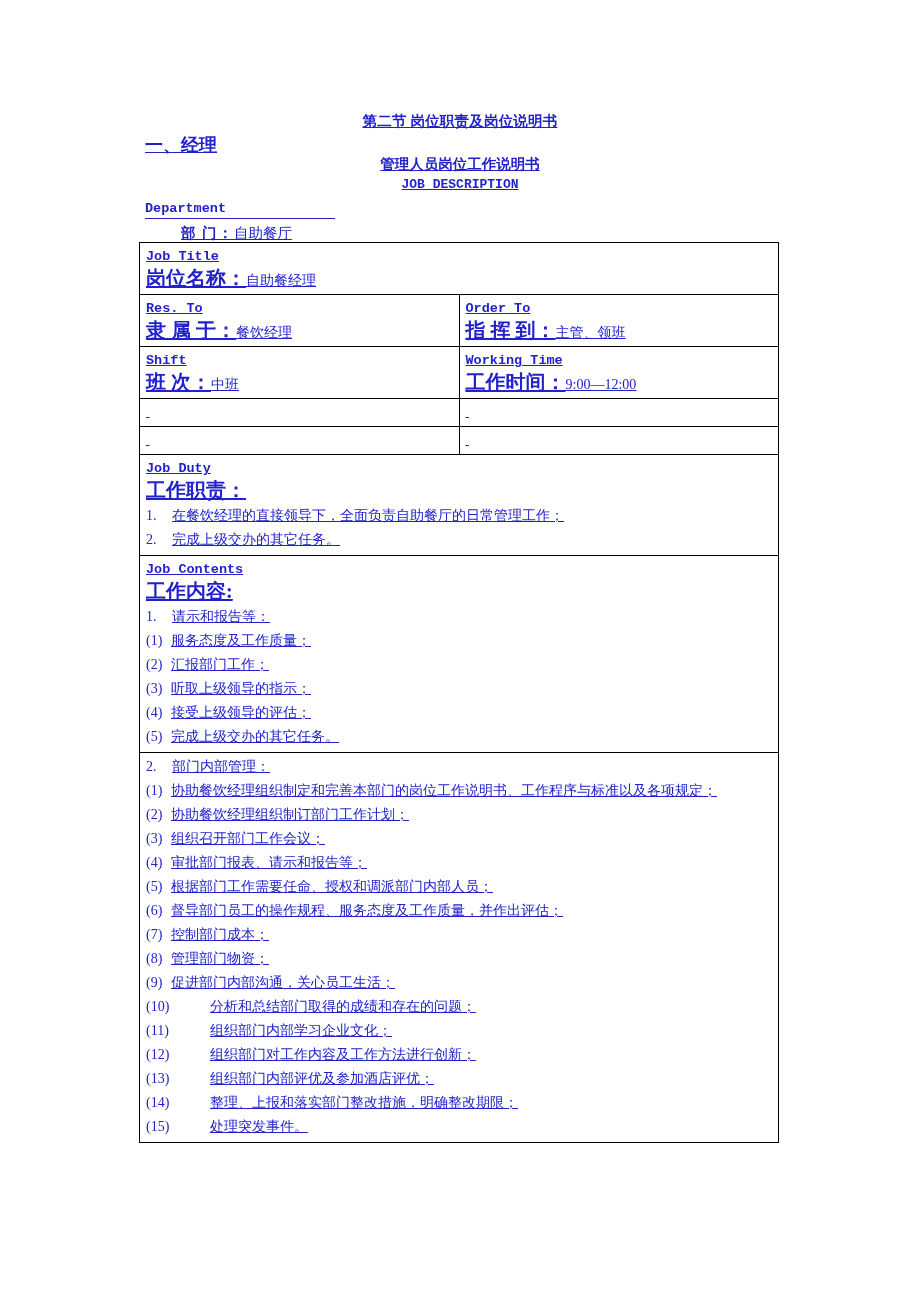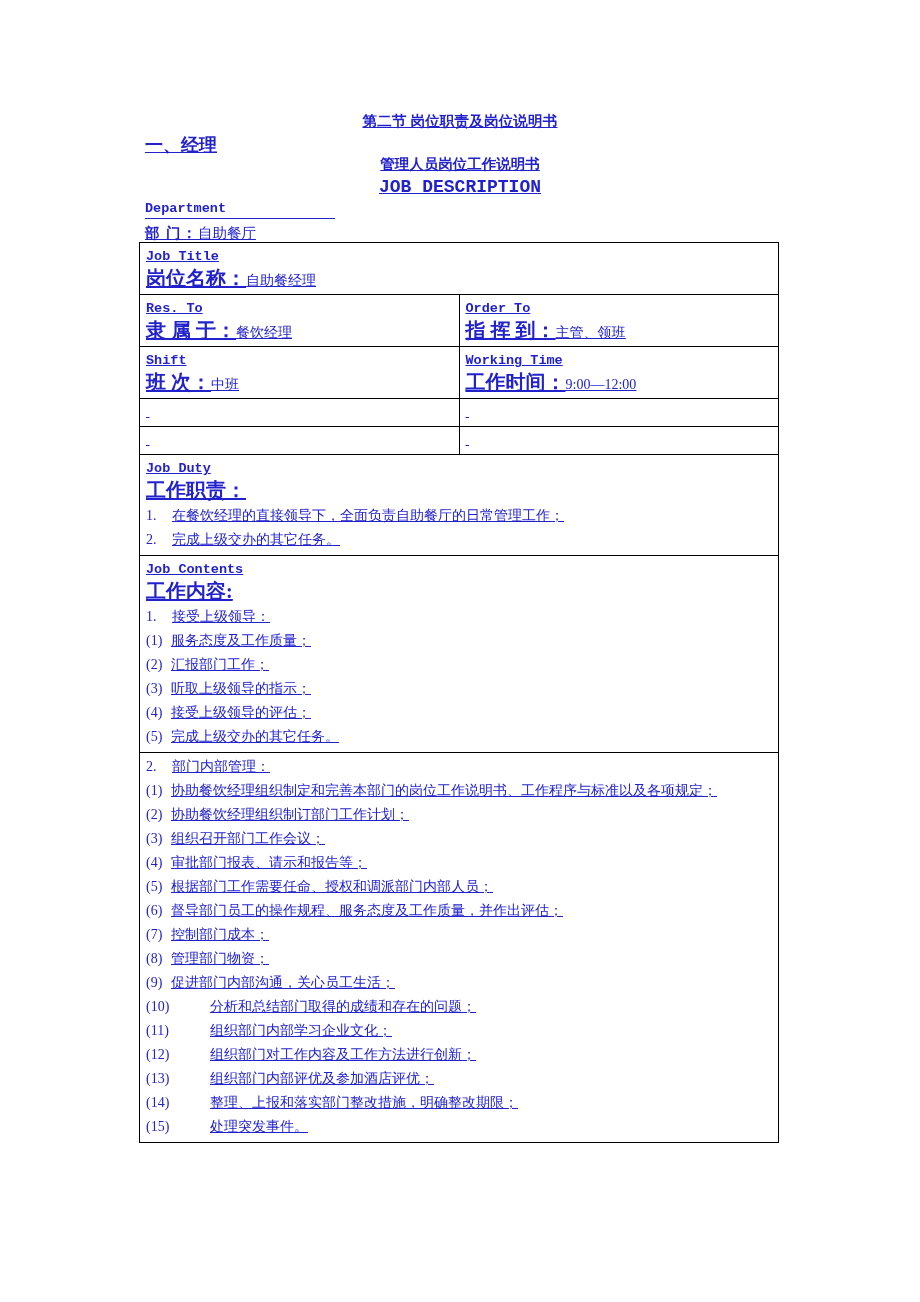--- a/index.html
+++ b/index.html
@@ -54,21 +54,21 @@
     font-size: 14.5px;
     font-weight: bold;
   }
   .subtitle-cn .inner { text-decoration: underline; }
 
   .subtitle-en {
     position: absolute;
     left: 0; top: 177px;
     width: 920px;
     text-align: center;
-    font-size: 18px;
+    font-size: 13px;
     font-weight: bold;
     font-family: "Liberation Mono", "DejaVu Sans Mono", monospace;
   }
   .subtitle-en .inner { text-decoration: underline; }
 
   .dept-block {
     position: absolute;
     left: 145px;
     top: 199px;
     font-size: 14px;
@@ -85,20 +85,21 @@
   }
   .dept-cn {
     display: block;
     margin-top: 4px;
     font-size: 14.5px;
     line-height: 20px;
   }
   .dept-cn .lbl {
     font-weight: bold;
     text-decoration: underline;
+    margin-left: 36px;
   }
   .dept-cn .val { text-decoration: underline; }
   .spaced { letter-spacing: 0.1em; }
 
   
   table.jd {
     position: absolute;
     left: 139px;
     top: 242px;
     width: 640px;
@@ -284,21 +285,21 @@
 
       <tr>
         <td colspan="2">
           <span class="headline">
             <span class="en-label">Job Contents</span>
           </span>
           <span class="headline">
             <span class="cn-label">工作内容:</span>
           </span>
           <span class="listline">
-            <span class="num">1.</span><span class="txt">接受上级领导：</span>
+            <span class="num">1.</span><span class="txt">请示和报告等：</span>
           </span>
           <span class="listline">
             <span class="num paren">(1)</span><span class="txt">服务态度及工作质量；</span>
           </span>
           <span class="listline">
             <span class="num paren">(2)</span><span class="txt">汇报部门工作；</span>
           </span>
           <span class="listline">
             <span class="num paren">(3)</span><span class="txt">听取上级领导的指示；</span>
           </span>

